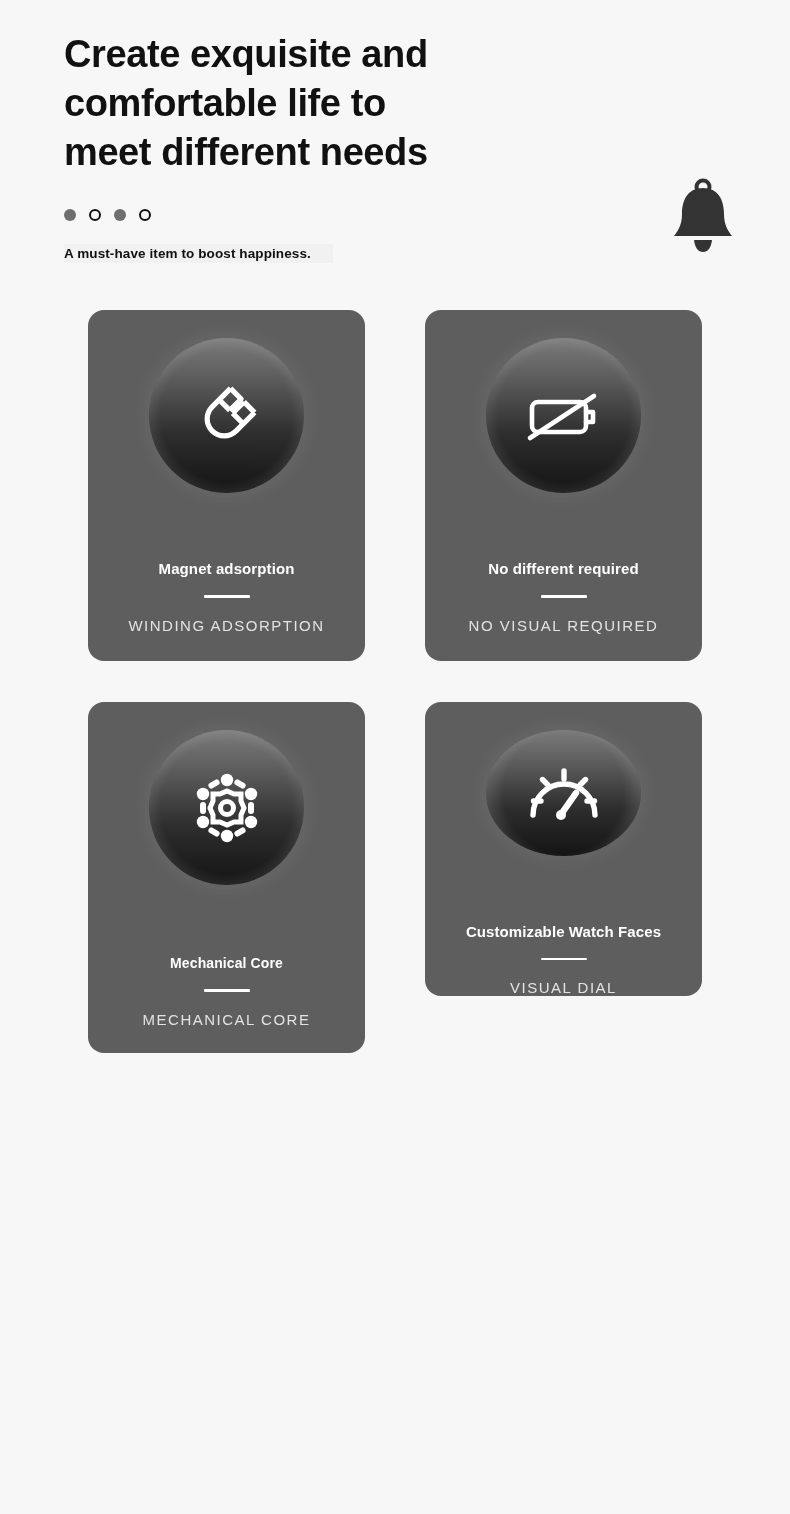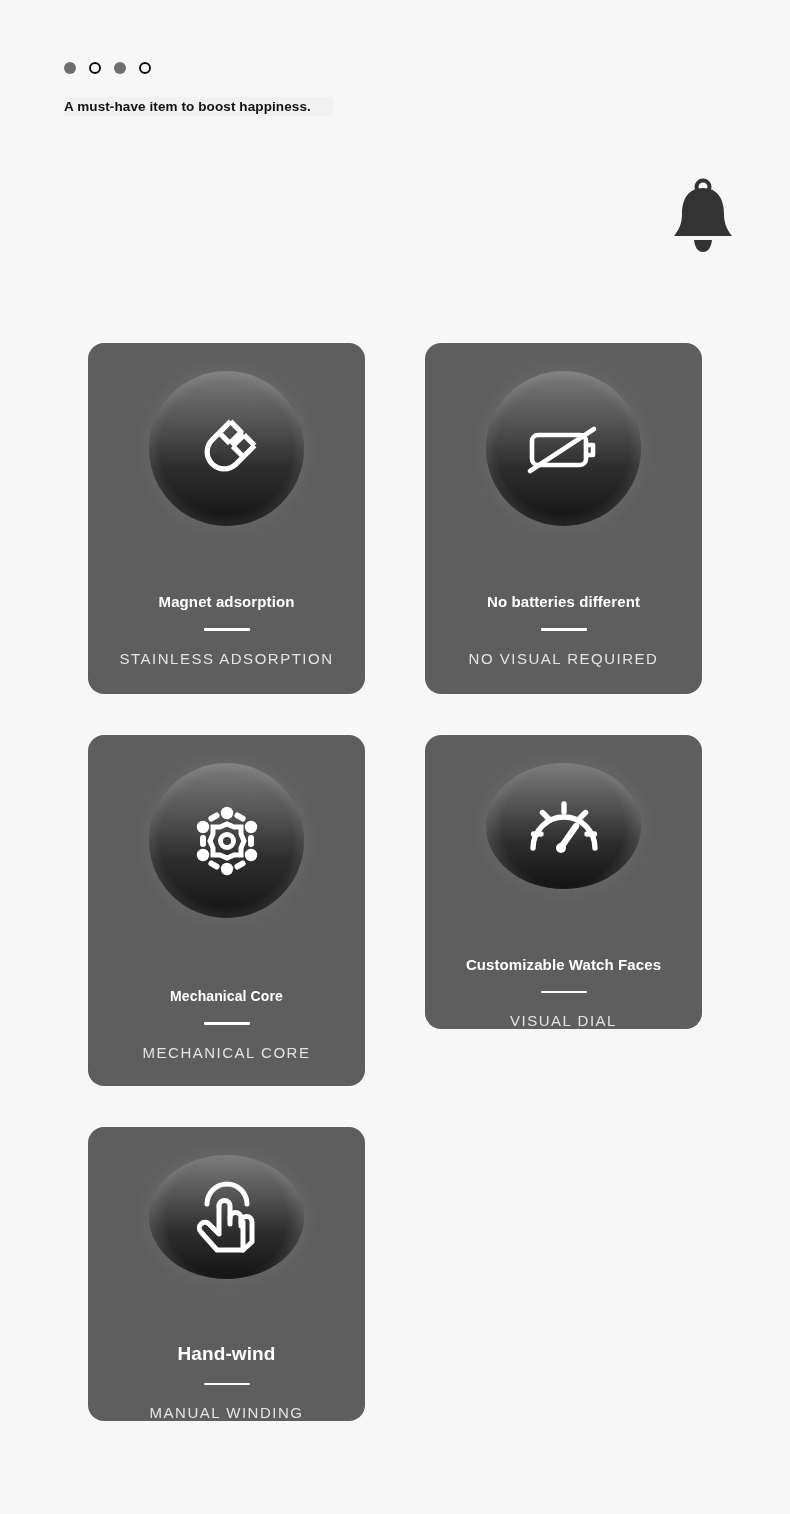--- a/index.html
+++ b/index.html
@@ -66,21 +66,21 @@
     right: 52px;
     top: 178px;
     width: 70px;
     height: 78px;
   }
 
   
   .grid {
     position: absolute;
     left: 88px;
-    top: 343px;
+    top: 310px;
     width: 615px;
     display: grid;
     grid-template-columns: 277px 277px;
     column-gap: 60px;
     row-gap: 41px;
   }
   .card {
     background: #5e5e5e;
     border-radius: 16px;
     height: 351px;
@@ -150,20 +150,23 @@
   }
   .card-caption.narrow {
     letter-spacing: 1.1px;
     font-size: 14.5px;
   }
 </style>
 </head>
 <body>
 
 <div class="header">
+  <h1 class="page-title">Create exquisite and
+comfortable life to
+meet different needs</h1>
 
   <div class="dots-row">
     <span class="dot filled"></span>
     <span class="dot hollow"></span>
     <span class="dot filled"></span>
     <span class="dot hollow"></span>
   </div>
 
   <div class="subtitle">A must-have item to boost happiness.</div>
 
@@ -186,34 +189,34 @@
           <path d="M19 30 L34 30"></path>
           <path d="M38 30 L53 30"></path>
           <path d="M19 14 L34 14 L34 30"></path>
           <path d="M38 14 L53 14"></path>
           <path d="M38 14 L38 30"></path>
         </g>
       </svg>
     </div>
     <div class="card-title">Magnet adsorption</div>
     <div class="divider"></div>
-    <div class="card-caption">STAINLESS ADSORPTION</div>
+    <div class="card-caption">WINDING ADSORPTION</div>
   </div>
 
   <div class="card">
     <div class="icon-circle">
       <svg width="84" height="72" viewBox="0 0 84 72">
         <g fill="none" stroke="#ffffff" stroke-width="4.6" stroke-linejoin="round" stroke-linecap="round">
           <rect x="10" y="22" width="54" height="30" rx="6"></rect>
           <path d="M64 32 L71 32 L71 42 L64 42"></path>
           <path d="M8 58 L72 16"></path>
         </g>
       </svg>
     </div>
-    <div class="card-title">No batteries different</div>
+    <div class="card-title">No different required</div>
     <div class="divider"></div>
     <div class="card-caption">NO VISUAL REQUIRED</div>
   </div>
 
   <div class="card">
     <div class="icon-circle">
       <svg width="76" height="76" viewBox="0 0 76 76">
         <g fill="#ffffff">
           <circle cx="38" cy="10" r="6.2"></circle>
           <circle cx="62" cy="24" r="6.2"></circle>
@@ -253,30 +256,14 @@
         </g>
         <path d="M39 56 L53 36" fill="none" stroke="#ffffff" stroke-width="6.5" stroke-linecap="round"></path>
         <circle cx="38" cy="58" r="5" fill="#ffffff"></circle>
       </svg>
     </div>
     <div class="card-title">Customizable Watch Faces</div>
     <div class="divider"></div>
     <div class="card-caption">VISUAL DIAL</div>
   </div>
 
-  <div class="card tall">
-    <div class="icon-circle">
-      <svg width="72" height="78" viewBox="0 0 72 78">
-        <g fill="none" stroke="#ffffff" stroke-width="5" stroke-linecap="round" stroke-linejoin="round">
-          <path d="M16 26 A20 20 0 0 1 56 26"></path>
-          <path d="M28 28 L28 56 L18 46 A5.5 5.5 0 0 0 10 54 L26 72 L52 72 L52 44"></path>
-          <path d="M28 28 A5.5 5.5 0 0 1 39 28 L39 46"></path>
-          <path d="M39 40 A5.5 5.5 0 0 1 50 40 L50 48"></path>
-          <path d="M50 44 A5.5 5.5 0 0 1 61 44 L61 64 L52 72"></path>
-        </g>
-      </svg>
-    </div>
-    <div class="card-title lg">Hand-wind</div>
-    <div class="divider"></div>
-    <div class="card-caption">MANUAL WINDING</div>
-  </div>
 
 </div>
 
 </body></html>

